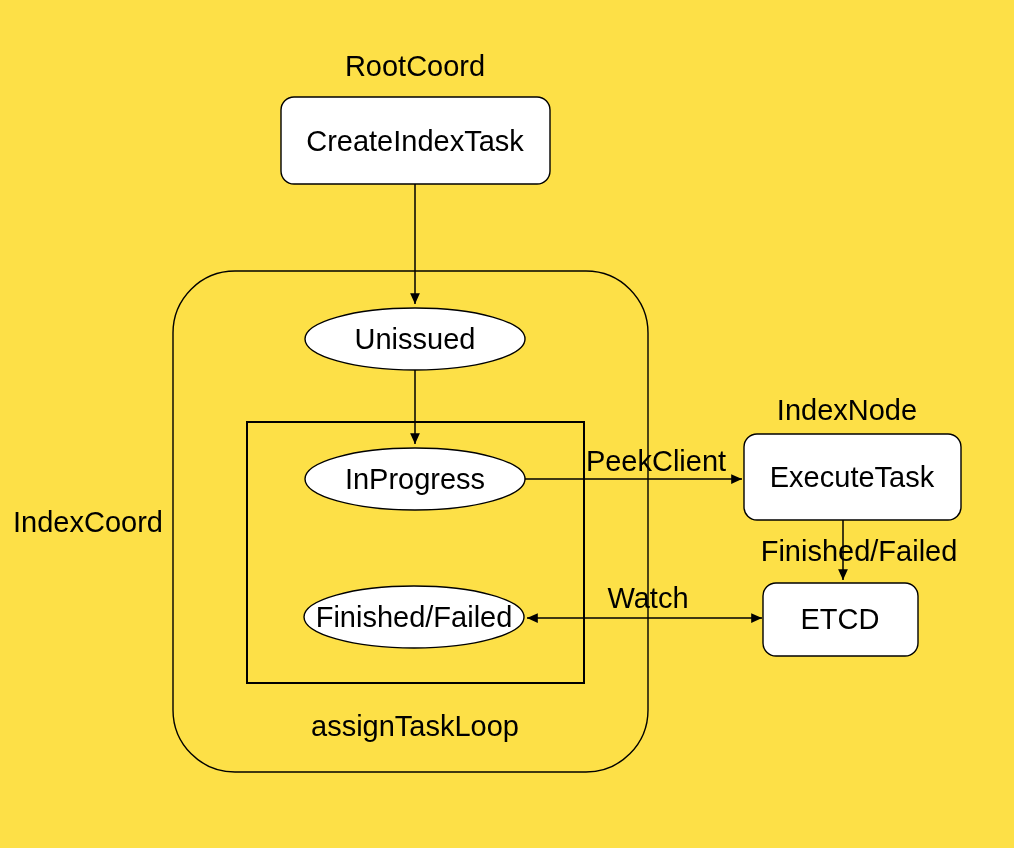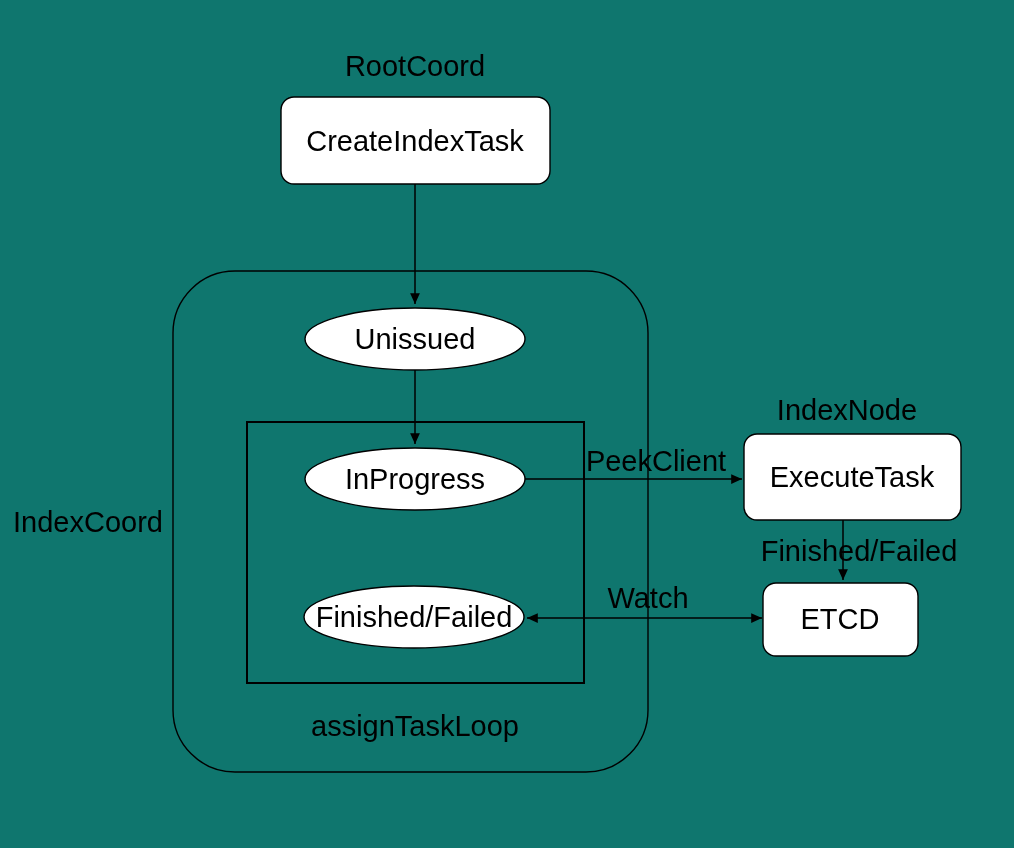--- a/index.html
+++ b/index.html
@@ -7,21 +7,21 @@
     padding: 0;
     background: #ffffff;
     width: 1014px;
     height: 848px;
     overflow: hidden;
   }
   .canvas {
     position: relative;
     width: 1014px;
     height: 848px;
-    background: #0f766e;
+    background: #fde047;
   }
   svg {
     display: block;
   }
   .node-shape {
     fill: #ffffff;
     stroke: #000000;
     stroke-width: 1.4;
   }
   .container-shape {

